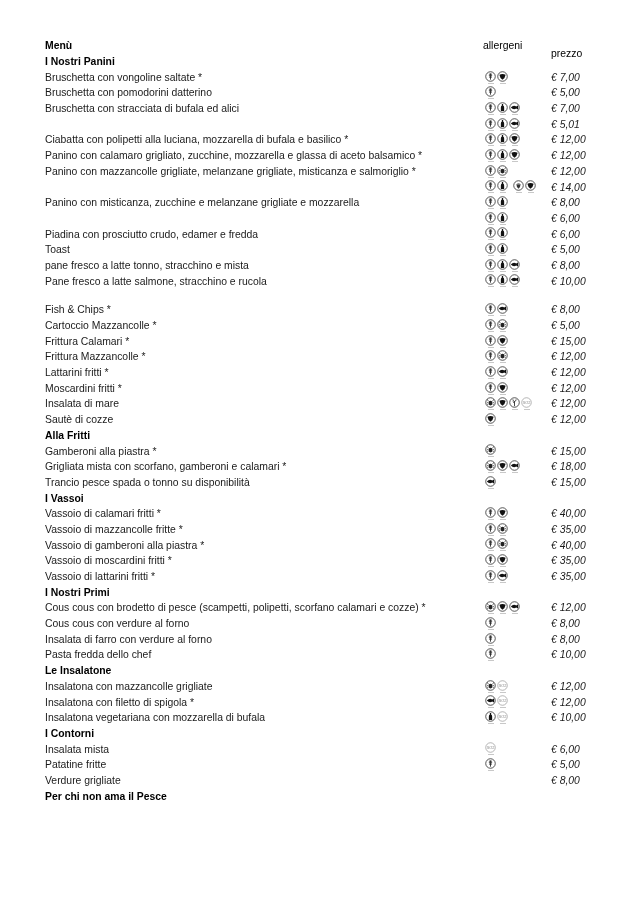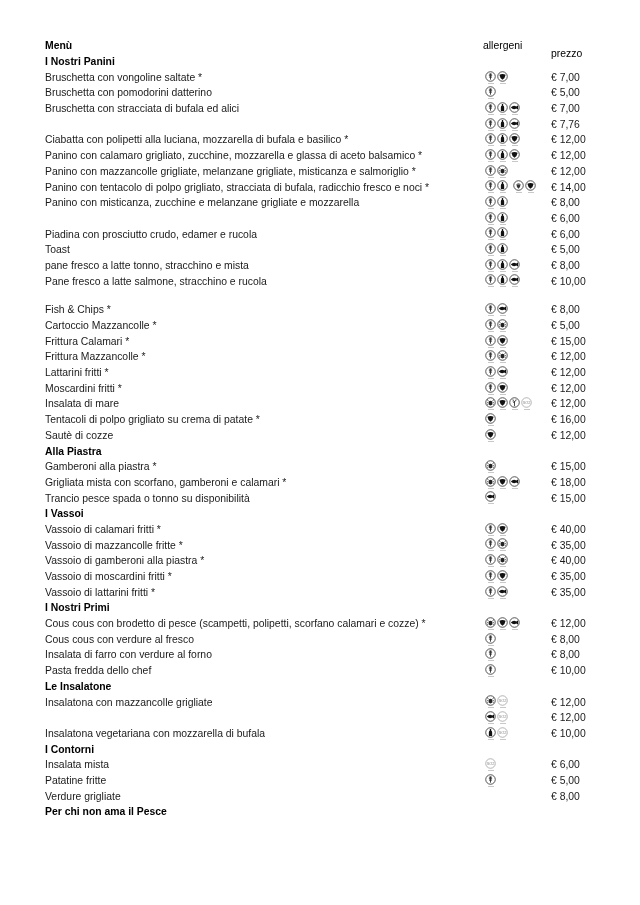--- a/index.html
+++ b/index.html
@@ -5,21 +5,21 @@
   html, body { margin: 0; padding: 0; background: #ffffff; }
   body { width: 640px; height: 905px; position: relative; overflow: hidden;
          font-family: "Liberation Sans", "DejaVu Sans", sans-serif; color: #1a1a1a; }
   #menu { position: absolute; left: 45px; top: 38px; width: 560px; }
   .row { position: relative; height: 15.7px; line-height: 15.7px; font-size: 10.4px; white-space: nowrap; }
   .row.header { height: 16px; }
   .row.section { font-weight: bold; color: #000; text-decoration: underline; }
   .row.gap { height: 13px; }
   .name { position: absolute; left: 0; top: 0; }
   .allergens { position: absolute; left: 440px; top: 0; height: 15.7px; display: flex; align-items: center; gap: 1px; }
-  .price { position: absolute; left: 506px; top: 0; }
+  .price { position: absolute; left: 506px; top: 0; font-style: italic; }
   .hdr-allergeni { position: absolute; left: 438px; top: 0; }
   .hdr-prezzo { position: absolute; left: 506px; top: 8px; }
   .ic { width: 11px; height: 14px; display: inline-flex; flex-direction: column; align-items: center; }
   .ic svg { width: 11px; height: 11px; display: block; }
   .ic .cap { width: 6px; height: 1px; background: #c8c8c8; margin-top: 1px; }
   .ic.spaced { margin-left: 4px; }
 </style>
 </head>
 <body>
 
@@ -110,21 +110,21 @@
             <span class="cap"></span>
           </span>
           <span class="ic">
             <svg viewBox="0 0 12 12">
               <circle cx="6" cy="6" r="5.2" fill="#fff" stroke="#333" stroke-width="0.9"></circle>
               <path d="M2 6 Q4.8 2.8 8 5 L10 3.6 L10 8.4 L8 7 Q4.8 9.2 2 6 Z" fill="#111"></path>
             </svg>
             <span class="cap"></span>
           </span>
         </span>
-        <span class="price">€ 7,76</span>
+        <span class="price">€ 5,01</span>
       </div>
       <div class="row item">
         <span class="name">Ciabatta con polipetti alla luciana, mozzarella di bufala e basilico *</span>
         <span class="allergens">
           <span class="ic">
             <svg viewBox="0 0 12 12">
               <circle cx="6" cy="6" r="5.2" fill="#fff" stroke="#333" stroke-width="0.9"></circle>
               <path d="M6 2.5 L6 9.5 M6 4 L4.3 3.2 M6 4 L7.7 3.2 M6 5.6 L4.2 4.8 M6 5.6 L7.8 4.8 M6 7.2 L4.4 6.4 M6 7.2 L7.6 6.4" stroke="#222" stroke-width="0.9" fill="none"></path>
             </svg>
             <span class="cap"></span>
@@ -188,21 +188,20 @@
               <circle cx="6" cy="6" r="5.2" fill="#fff" stroke="#333" stroke-width="0.9"></circle>
               <ellipse cx="6" cy="6.6" rx="2.2" ry="2.6" fill="#222"></ellipse>
               <path d="M3.6 4.6 L2.6 2.6 M8.4 4.6 L9.4 2.6 M3.4 6 L2 6.4 M8.6 6 L10 6.4 M3.6 7.6 L2.4 8.8 M8.4 7.6 L9.6 8.8" stroke="#333" stroke-width="0.8"></path>
             </svg>
             <span class="cap"></span>
           </span>
         </span>
         <span class="price">€ 12,00</span>
       </div>
       <div class="row item">
-        <span class="name">Panino con tentacolo di polpo grigliato, stracciata di bufala, radicchio fresco e noci *</span>
         <span class="allergens">
           <span class="ic">
             <svg viewBox="0 0 12 12">
               <circle cx="6" cy="6" r="5.2" fill="#fff" stroke="#333" stroke-width="0.9"></circle>
               <path d="M6 2.5 L6 9.5 M6 4 L4.3 3.2 M6 4 L7.7 3.2 M6 5.6 L4.2 4.8 M6 5.6 L7.8 4.8 M6 7.2 L4.4 6.4 M6 7.2 L7.6 6.4" stroke="#222" stroke-width="0.9" fill="none"></path>
             </svg>
             <span class="cap"></span>
           </span>
           <span class="ic">
             <svg viewBox="0 0 12 12">
@@ -262,21 +261,21 @@
             <svg viewBox="0 0 12 12">
               <circle cx="6" cy="6" r="5.2" fill="#fff" stroke="#333" stroke-width="0.9"></circle>
               <path d="M5.3 2.2 L6.7 2.2 L6.7 3.8 Q7.8 4.6 7.8 6 L7.8 9.8 L4.2 9.8 L4.2 6 Q4.2 4.6 5.3 3.8 Z" fill="#111"></path>
             </svg>
             <span class="cap"></span>
           </span>
         </span>
         <span class="price">€ 6,00</span>
       </div>
       <div class="row item">
-        <span class="name">Piadina con prosciutto crudo, edamer e rucola</span>
+        <span class="name">Piadina con prosciutto crudo, edamer e fredda</span>
         <span class="allergens">
           <span class="ic">
             <svg viewBox="0 0 12 12">
               <circle cx="6" cy="6" r="5.2" fill="#fff" stroke="#333" stroke-width="0.9"></circle>
               <path d="M6 2.5 L6 9.5 M6 4 L4.3 3.2 M6 4 L7.7 3.2 M6 5.6 L4.2 4.8 M6 5.6 L7.8 4.8 M6 7.2 L4.4 6.4 M6 7.2 L7.6 6.4" stroke="#222" stroke-width="0.9" fill="none"></path>
             </svg>
             <span class="cap"></span>
           </span>
           <span class="ic">
             <svg viewBox="0 0 12 12">
@@ -514,47 +513,34 @@
             <svg viewBox="0 0 12 12">
               <circle cx="6" cy="6" r="5.2" fill="#fff" stroke="#999" stroke-width="0.8"></circle>
               <text x="6" y="7.6" text-anchor="middle" font-size="4.2" fill="#888" font-family="Liberation Sans, sans-serif">SO2</text>
             </svg>
             <span class="cap"></span>
           </span>
         </span>
         <span class="price">€ 12,00</span>
       </div>
       <div class="row item">
-        <span class="name">Tentacoli di polpo grigliato su crema di patate *</span>
-        <span class="allergens">
-          <span class="ic">
-            <svg viewBox="0 0 12 12">
-              <circle cx="6" cy="6" r="5.2" fill="#fff" stroke="#333" stroke-width="0.9"></circle>
-              <path d="M2.6 4.2 Q6 2.6 9.4 4.2 Q9 7.5 6 9.6 Q3 7.5 2.6 4.2 Z" fill="#111"></path>
-            </svg>
-            <span class="cap"></span>
-          </span>
-        </span>
-        <span class="price">€ 16,00</span>
-      </div>
-      <div class="row item">
         <span class="name">Sautè di cozze</span>
         <span class="allergens">
           <span class="ic">
             <svg viewBox="0 0 12 12">
               <circle cx="6" cy="6" r="5.2" fill="#fff" stroke="#333" stroke-width="0.9"></circle>
               <path d="M2.6 4.2 Q6 2.6 9.4 4.2 Q9 7.5 6 9.6 Q3 7.5 2.6 4.2 Z" fill="#111"></path>
             </svg>
             <span class="cap"></span>
           </span>
         </span>
         <span class="price">€ 12,00</span>
       </div>
       <div class="row section">
-        <span class="name">Alla Piastra</span>
+        <span class="name">Alla Fritti</span>
       </div>
       <div class="row item">
         <span class="name">Gamberoni alla piastra *</span>
         <span class="allergens">
           <span class="ic">
             <svg viewBox="0 0 12 12">
               <circle cx="6" cy="6" r="5.2" fill="#fff" stroke="#333" stroke-width="0.9"></circle>
               <ellipse cx="6" cy="6.6" rx="2.2" ry="2.6" fill="#222"></ellipse>
               <path d="M3.6 4.6 L2.6 2.6 M8.4 4.6 L9.4 2.6 M3.4 6 L2 6.4 M8.6 6 L10 6.4 M3.6 7.6 L2.4 8.8 M8.4 7.6 L9.6 8.8" stroke="#333" stroke-width="0.8"></path>
             </svg>
@@ -734,21 +720,21 @@
             <svg viewBox="0 0 12 12">
               <circle cx="6" cy="6" r="5.2" fill="#fff" stroke="#333" stroke-width="0.9"></circle>
               <path d="M2 6 Q4.8 2.8 8 5 L10 3.6 L10 8.4 L8 7 Q4.8 9.2 2 6 Z" fill="#111"></path>
             </svg>
             <span class="cap"></span>
           </span>
         </span>
         <span class="price">€ 12,00</span>
       </div>
       <div class="row item">
-        <span class="name">Cous cous con verdure al fresco</span>
+        <span class="name">Cous cous con verdure al forno</span>
         <span class="allergens">
           <span class="ic">
             <svg viewBox="0 0 12 12">
               <circle cx="6" cy="6" r="5.2" fill="#fff" stroke="#333" stroke-width="0.9"></circle>
               <path d="M6 2.5 L6 9.5 M6 4 L4.3 3.2 M6 4 L7.7 3.2 M6 5.6 L4.2 4.8 M6 5.6 L7.8 4.8 M6 7.2 L4.4 6.4 M6 7.2 L7.6 6.4" stroke="#222" stroke-width="0.9" fill="none"></path>
             </svg>
             <span class="cap"></span>
           </span>
         </span>
         <span class="price">€ 8,00</span>
@@ -797,20 +783,21 @@
             <svg viewBox="0 0 12 12">
               <circle cx="6" cy="6" r="5.2" fill="#fff" stroke="#999" stroke-width="0.8"></circle>
               <text x="6" y="7.6" text-anchor="middle" font-size="4.2" fill="#888" font-family="Liberation Sans, sans-serif">SO2</text>
             </svg>
             <span class="cap"></span>
           </span>
         </span>
         <span class="price">€ 12,00</span>
       </div>
       <div class="row item">
+        <span class="name">Insalatona con filetto di spigola *</span>
         <span class="allergens">
           <span class="ic">
             <svg viewBox="0 0 12 12">
               <circle cx="6" cy="6" r="5.2" fill="#fff" stroke="#333" stroke-width="0.9"></circle>
               <path d="M2 6 Q4.8 2.8 8 5 L10 3.6 L10 8.4 L8 7 Q4.8 9.2 2 6 Z" fill="#111"></path>
             </svg>
             <span class="cap"></span>
           </span>
           <span class="ic">
             <svg viewBox="0 0 12 12">

